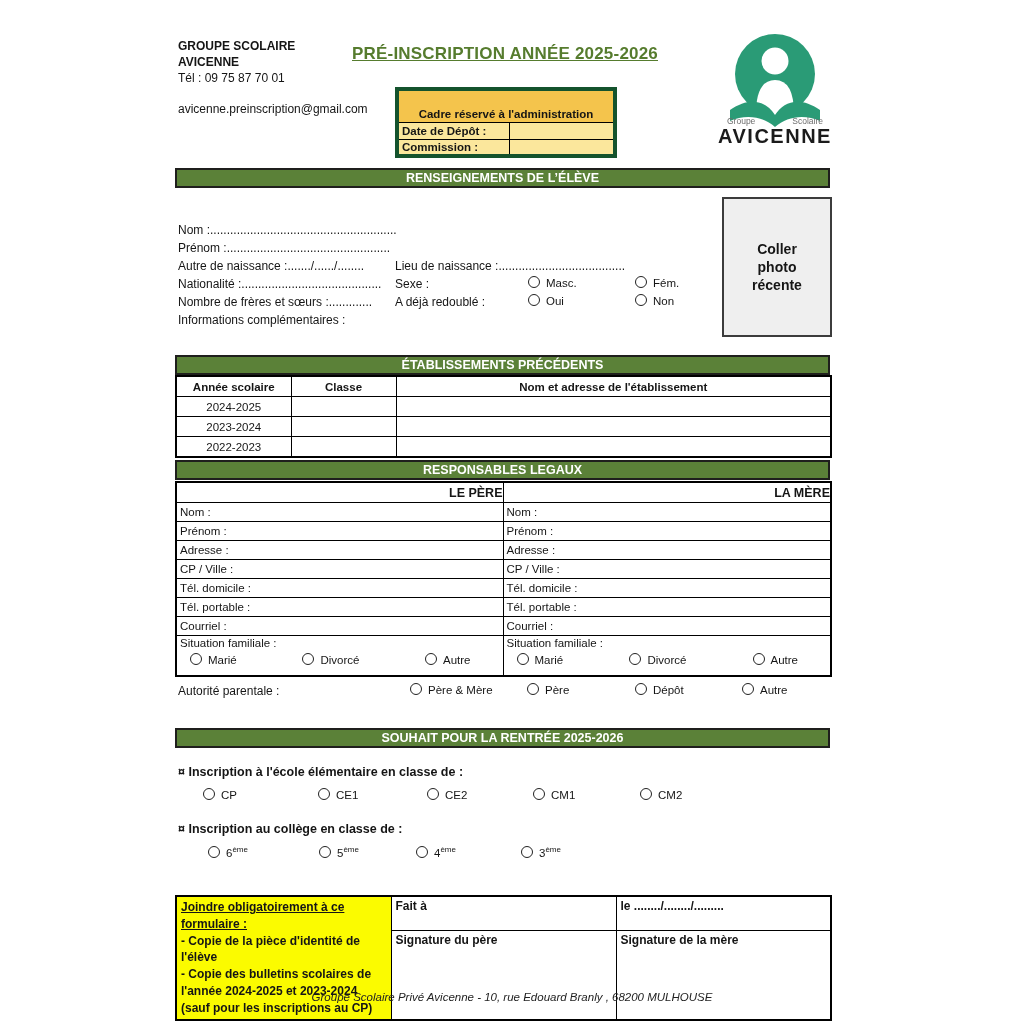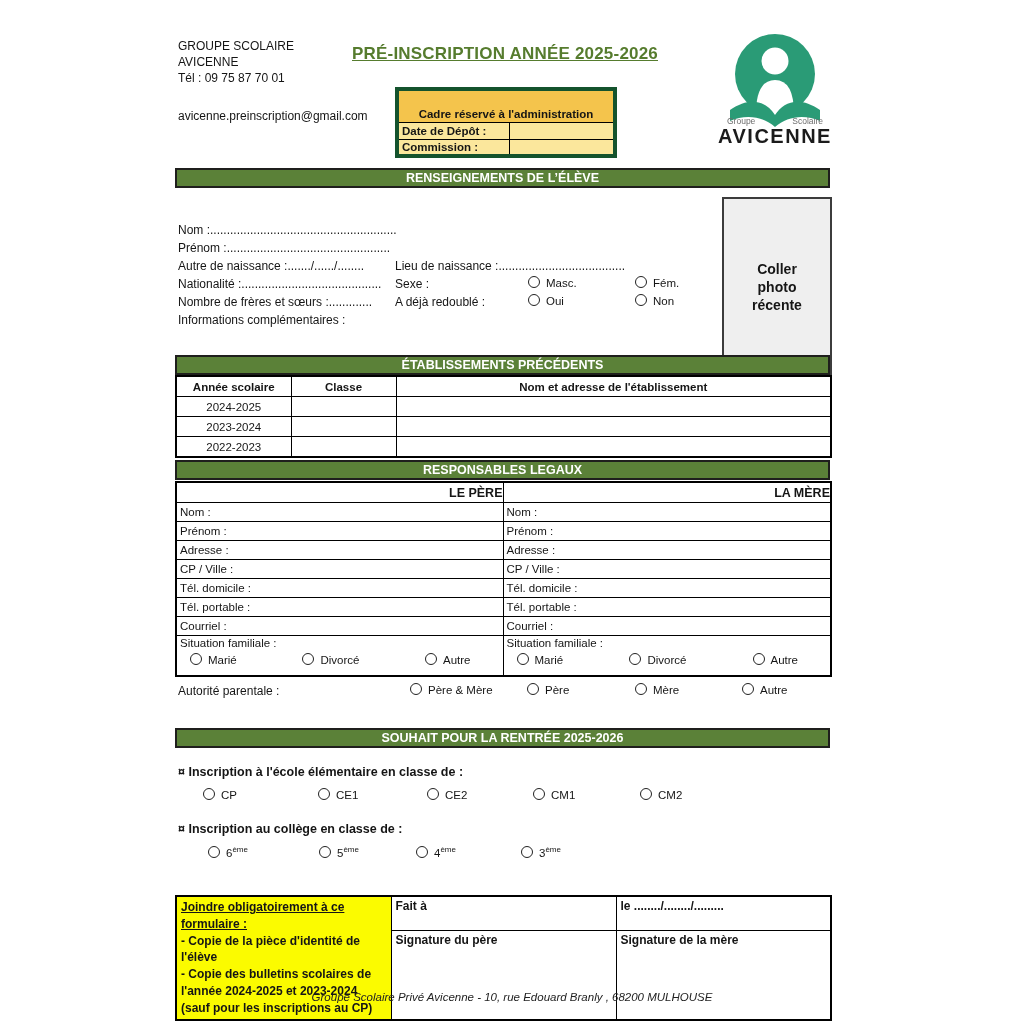--- a/index.html
+++ b/index.html
@@ -1,41 +1,41 @@
 <!DOCTYPE html>
 <html style="--green-bar: #5b8138; --title-green: #567c2e; --admin-header-yellow: #f4c44c; --admin-row-yellow: #fbe79c; --attachment-yellow: #fbfb00; --photo-bg: #efefef; --logo-green: #2a9b76;"><head>
 <meta charset="utf-8">
 <style>
   html,body{margin:0;padding:0;background:#fff;}
   .page{position:relative;width:1024px;height:1024px;background:#ffffff;
         font-family:"Liberation Sans",sans-serif;color:#151515;font-size:12px;overflow:hidden;}
   .abs{position:absolute;}
-  .b{font-weight:normal;}
+  .b{font-weight:bold;}
   
   .bar{position:absolute;left:175px;width:655px;height:20px;box-sizing:border-box;
        background:var(--green-bar,#5b8138);border:2px solid #1f1f1d;color:#fff;
        font-weight:bold;font-size:12.5px;text-align:center;line-height:16px;}
   
   .contact{position:absolute;left:178px;top:38px;font-size:12px;line-height:16px;}
-  .contact .email{margin-top:22px;}
+  .contact .email{margin-top:15px;}
   .title{position:absolute;left:300px;top:44px;width:410px;text-align:center;
          color:var(--title-green,#567c2e);font-weight:bold;font-size:17px;
          text-decoration:underline;letter-spacing:.2px;}
   table{border-collapse:collapse;}
   
   .admin{position:absolute;left:395px;top:87px;border:4px solid #14532d;}
   .admin td{border:1px solid #000;font-size:11.5px;box-sizing:border-box;}
   .admin-head{background:var(--admin-header-yellow,#f4c44c);font-weight:bold;text-align:center;
               height:33px;vertical-align:bottom;padding:0 8px 2px 8px;}
   .admin-label{background:var(--admin-row-yellow,#fbe79c);font-weight:bold;width:112px;height:17px;padding-left:3px;}
   .admin-value{background:var(--admin-row-yellow,#fbe79c);width:106px;}
   
   .logo{position:absolute;left:700px;top:28px;width:150px;height:120px;}
   
-  .photo{position:absolute;left:722px;top:197px;width:110px;height:180px;box-sizing:border-box;
+  .photo{position:absolute;left:722px;top:197px;width:110px;height:140px;box-sizing:border-box;
          background:var(--photo-bg,#efefef);border:2px solid #3c3c3c;display:flex;align-items:center;
          justify-content:center;text-align:center;font-weight:bold;font-size:14px;padding:8px 12px;line-height:1.3;}
   
   .fline{position:absolute;font-size:12px;white-space:nowrap;}
   
   .opt{white-space:nowrap;font-size:11.5px;}
   .radio{display:inline-block;width:10px;height:10px;border:1.5px solid #222;border-radius:50%;
          vertical-align:-1px;margin-right:6px;background:#fff;}
   
   .etab{position:absolute;left:175px;top:375px;width:655px;border:2px solid #000;table-layout:fixed;}
@@ -206,21 +206,21 @@
           <span class="opt"><span class="radio"></span><span>Autre</span></span>
         </div>
       </td>
     </tr>
   </tbody>
     </table>
 
   <div class="fline" style="left:178px;top:684px">Autorité parentale :</div>
   <span class="opt abs" style="left:410px;top:683px"><span class="radio"></span><span>Père &amp; Mère</span></span>
   <span class="opt abs" style="left:527px;top:683px"><span class="radio"></span><span>Père</span></span>
-  <span class="opt abs" style="left:635px;top:683px"><span class="radio"></span><span>Mère</span></span>
+  <span class="opt abs" style="left:635px;top:683px"><span class="radio"></span><span>Dépôt</span></span>
   <span class="opt abs" style="left:742px;top:683px"><span class="radio"></span><span>Autre</span></span>
 
   <div class="bar" style="top:728px">SOUHAIT POUR LA RENTRÉE 2025-2026</div>
 
   <div class="sec-label" style="top:765px">¤ Inscription à l'école élémentaire en classe de :</div>
   <span class="opt abs" style="left:203px;top:788px"><span class="radio"></span><span>CP</span></span>
   <span class="opt abs" style="left:318px;top:788px"><span class="radio"></span><span>CE1</span></span>
   <span class="opt abs" style="left:427px;top:788px"><span class="radio"></span><span>CE2</span></span>
   <span class="opt abs" style="left:533px;top:788px"><span class="radio"></span><span>CM1</span></span>
   <span class="opt abs" style="left:640px;top:788px"><span class="radio"></span><span>CM2</span></span>

